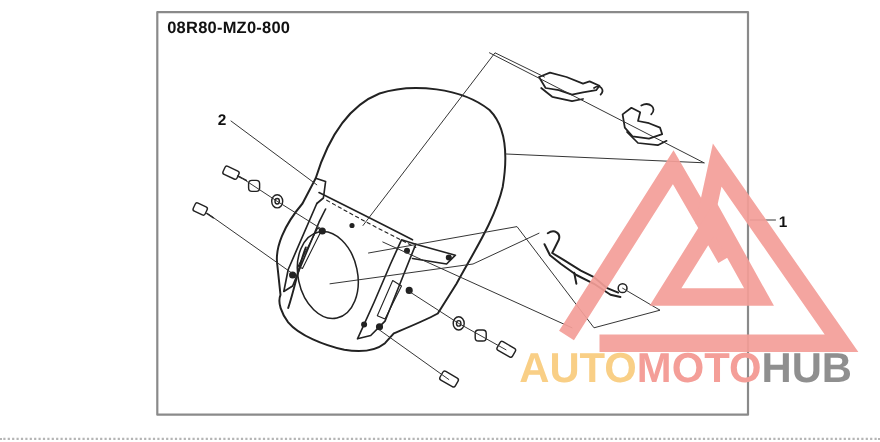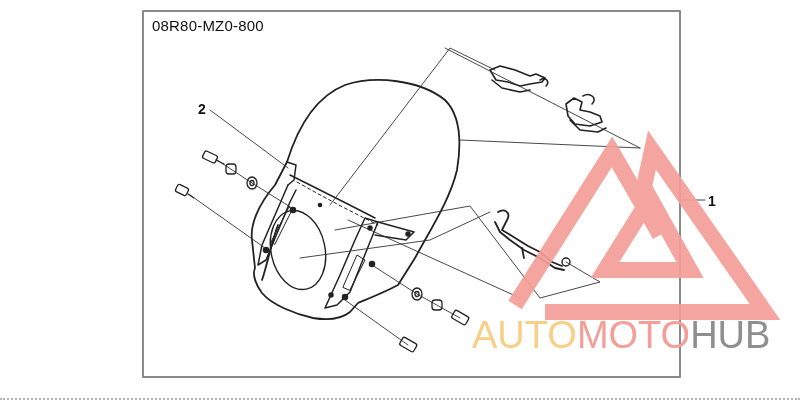--- a/index.html
+++ b/index.html
@@ -1,22 +1,22 @@
 <!DOCTYPE html>
 <html><head>
   <meta charset="utf-8">
   <style>
     html, body { margin:0; padding:0; background:#ffffff; }
     body { width:800px; height:402px; position:relative; overflow:hidden; font-family:"Liberation Sans", sans-serif; }
     .frame { position:absolute; left:142px; top:10px; width:539px; height:368px; border:2px solid #8a8a8a; border-radius:1px; box-sizing:border-box; background:#fff; }
-    .part-code { position:absolute; left:152px; top:17px; font-size:15px; font-weight:normal; color:#111; letter-spacing:0.2px; }
+    .part-code { position:absolute; left:152px; top:17px; font-size:15px; font-weight:bold; color:#111; letter-spacing:0.2px; }
     .callout { position:absolute; font-size:14px; font-weight:bold; color:#111; }
     .diagram-svg { position:absolute; left:0; top:0; }
     .bottom-rule { position:absolute; left:0; top:398px; width:800px; height:0; border-top:2px dotted #b5b5b5; }
-    .wm-text { position:absolute; left:472px; top:316px; font-size:38px; font-weight:normal; letter-spacing:0px; line-height:1; white-space:nowrap; }
+    .wm-text { position:absolute; left:472px; top:316px; font-size:38px; font-weight:bold; letter-spacing:0px; line-height:1; white-space:nowrap; }
     .wm-auto { color:#f9cf86; }
     .wm-moto { color:#f49e98; }
     .wm-hub { color:#8f8f8f; }
   </style>
 </head>
 <body>
 
 <div class="frame"></div>
 <div class="part-code">08R80-MZ0-800</div>
 

